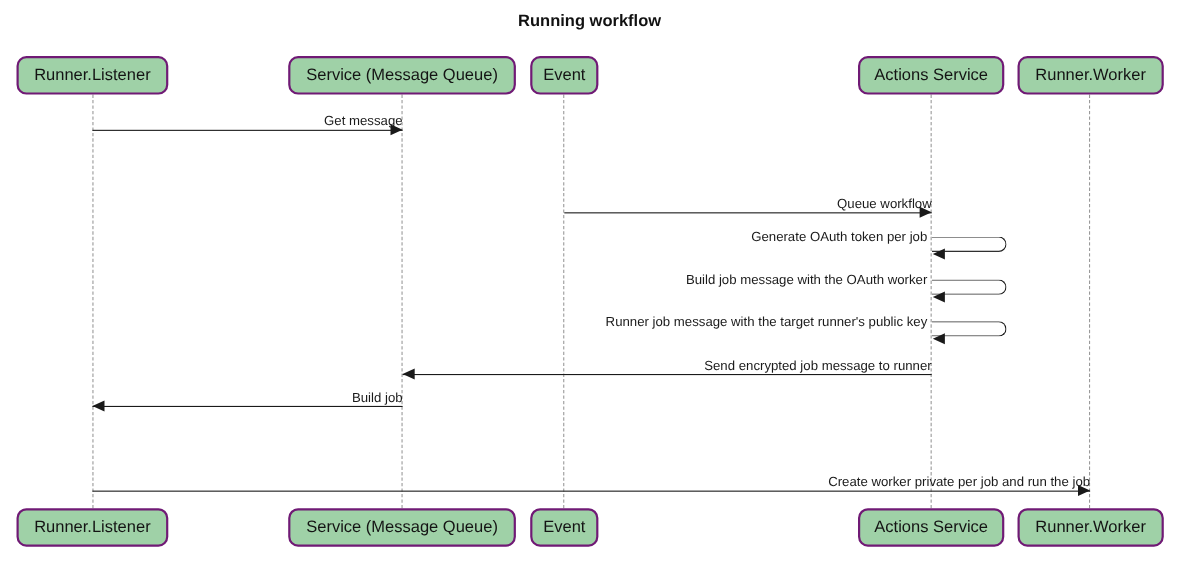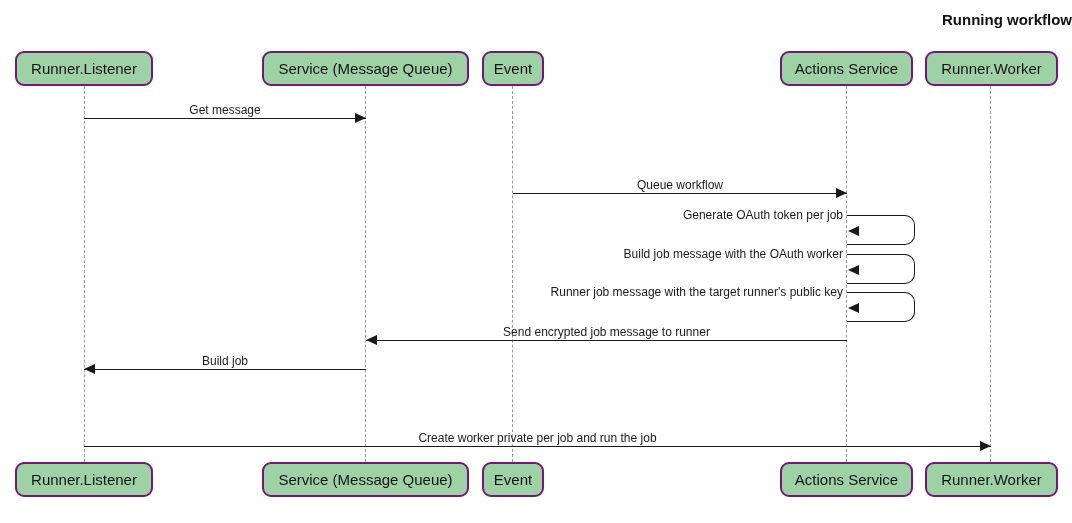--- a/index.html
+++ b/index.html
@@ -1,52 +1,52 @@
 <!DOCTYPE html>
 <html><head>
 <meta charset="utf-8">
 <style>
   html,body { margin:0; padding:0; background:#ffffff; }
   #canvas {
     position:relative; width:1072px; height:523px; background:#ffffff;
     font-family:"Liberation Sans", sans-serif; color:#1a1a1a; overflow:hidden;
   }
   .title {
-    position:absolute; left:0; right:0; top:11px; text-align:right;
+    position:absolute; left:0; right:0; top:11px; text-align:center;
     font-size:15px; font-weight:bold; color:#111;
   }
   .lifeline {
     position:absolute; width:0; border-left:1px dashed #999999; top:86px; height:376px;
   }
   .actor {
     position:absolute; height:35px; box-sizing:border-box;
     background:#9fd1a7; border:2px solid #701a75; border-radius:9px;
     display:flex; align-items:center; justify-content:center;
     font-size:15px; color:#141414; white-space:nowrap;
   }
   .actor.top { top:51px; }
   .actor.bottom { top:462px; }
 
   .msg { position:absolute; height:0; }
   .msg-label {
-    position:absolute; left:0; right:0; bottom:2px; text-align:center;
+    position:absolute; left:0; right:0; bottom:2px; text-align:right;
     font-size:12px; white-space:nowrap; color:#1a1a1a;
   }
   .msg-line {
     position:absolute; left:0; right:0; top:-1px; border-top:1.5px solid #1a1a1a;
   }
   .arrowhead {
     position:absolute; width:0; height:0;
     border-top:5px solid transparent; border-bottom:5px solid transparent;
   }
   .msg .arrowhead { top:-6px; }
   .arrowhead.right { right:0; border-left:11px solid #1a1a1a; }
   .arrowhead.left  { left:0;  border-right:11px solid #1a1a1a; }
 
-  .selfloop { position:absolute; width:68px; height:30px; }
+  .selfloop { position:absolute; width:68px; height:14px; }
   .loop-shape {
     position:absolute; left:0; top:0; right:0; bottom:0;
     border:1.5px solid #1a1a1a; border-left:none;
     border-radius:0 10px 10px 0;
   }
   .selfloop .arrowhead { left:1px; top:11px; }
   .loop-label {
     position:absolute; right:72px; top:-8px; line-height:16px;
     font-size:12px; white-space:nowrap; text-align:right; color:#1a1a1a;
   }

